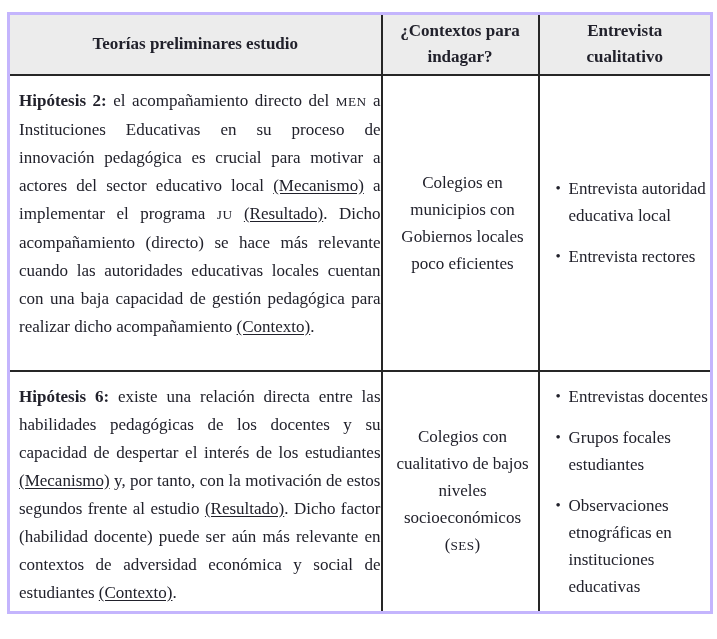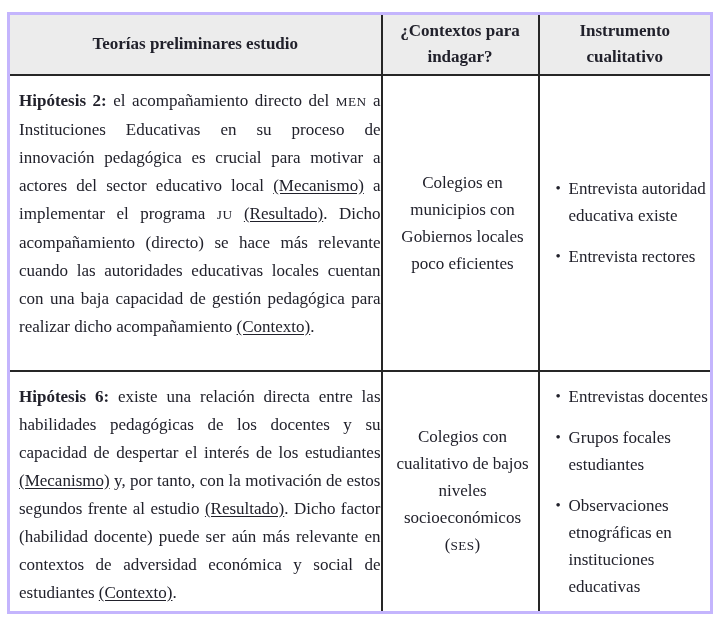--- a/index.html
+++ b/index.html
@@ -94,31 +94,31 @@
   <table class="matrix">
     <colgroup>
       <col class="c1">
         <col class="c2">
         <col class="c3">
     </colgroup>
     <thead>
       <tr>
         <th>Teorías preliminares estudio</th>
         <th>¿Contextos para indagar?</th>
-        <th>Instrumento cualitativo</th>
+        <th>Entrevista cualitativo</th>
       </tr>
     </thead>
     <tbody>
       <tr class="r1">
         <td class="theory"><span class="run-bold">Hipótesis 2:</span><span class="run-normal"> el acompañamiento directo del </span><span class="run-smallcaps">MEN</span><span class="run-normal"> a Instituciones Educativas en su proceso de innovación pedagógica es crucial para motivar a actores del sector educativo local </span><span class="run-underline">(Mecanismo)</span><span class="run-normal"> a implementar el programa </span><span class="run-smallcaps">JU</span><span class="run-normal"> </span><span class="run-underline">(Resultado)</span><span class="run-normal">. Dicho acompañamiento (directo) se hace más relevante cuando las autoridades educativas locales cuentan con una baja capacidad de gestión pedagógica para realizar dicho acompañamiento </span><span class="run-underline">(Contexto)</span><span class="run-normal">.</span></td>
         <td class="context"><span class="run-normal">Colegios en municipios con Gobiernos locales poco eficientes</span></td>
         <td class="instruments">
           <ul class="ilist">
             <li>
-              <span class="bullet">•</span><span>Entrevista autoridad educativa existe</span>
+              <span class="bullet">•</span><span>Entrevista autoridad educativa local</span>
             </li>
             <li>
               <span class="bullet">•</span><span>Entrevista rectores</span>
             </li>
           </ul>
         </td>
       </tr>
       <tr class="r2">
         <td class="theory"><span class="run-bold">Hipótesis 6:</span><span class="run-normal"> existe una relación directa entre las habilidades pedagógicas de los docentes y su capacidad de despertar el interés de los estudiantes </span><span class="run-underline">(Mecanismo)</span><span class="run-normal"> y, por tanto, con la motivación de estos segundos frente al estudio </span><span class="run-underline">(Resultado)</span><span class="run-normal">. Dicho factor (habilidad docente) puede ser aún más relevante en contextos de adversidad económica y social de estudiantes </span><span class="run-underline">(Contexto)</span><span class="run-normal">.</span></td>
         <td class="context"><span class="run-normal">Colegios con cualitativo de bajos niveles socioeconómicos (</span><span class="run-smallcaps">SES</span><span class="run-normal">)</span></td>

